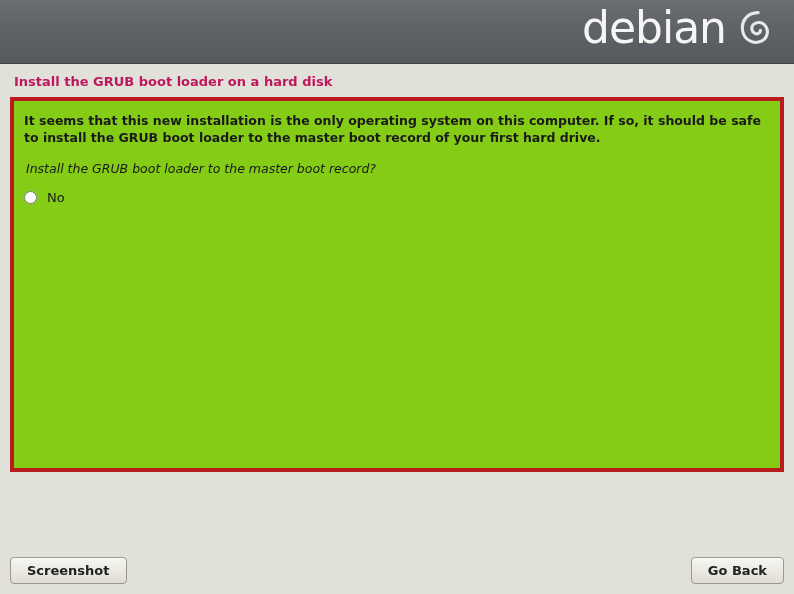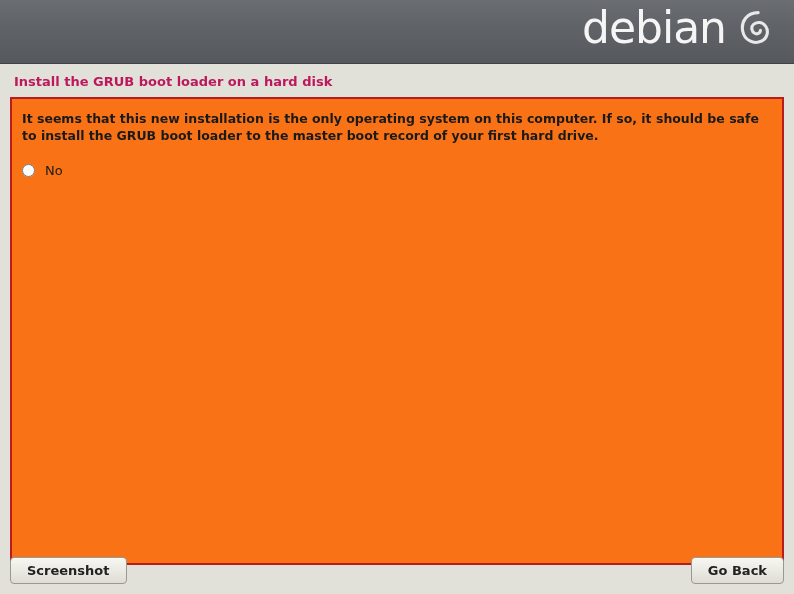--- a/index.html
+++ b/index.html
@@ -37,23 +37,23 @@
   .title-row {
     padding: 10px 14px 8px 14px;
     font-weight: bold;
     font-size: 13px;
     color: #be185d;
     background: #e1e1da;
   }
 
   .panel {
     margin: 0 10px;
-    border: 2px solid #b91c1c;
-    background: #f97316;
-    height: 468px;
+    border: 4px solid #b91c1c;
+    background: #84cc16;
+    height: 375px;
     padding: 12px 10px 10px 10px;
   }
   .para {
     font-weight: bold;
     font-size: 12.5px;
     line-height: 1.35;
     margin-bottom: 14px;
   }
   .question {
     font-style: italic;
@@ -114,20 +114,21 @@
         <path d="M55 15 C30 15 15 35 20 58 C24 78 45 88 62 80 C75 74 80 58 72 46 C66 37 52 34 44 42 C38 48 40 58 47 62 C52 65 60 62 60 55" fill="none" stroke="#e8e8e8" stroke-width="7" stroke-linecap="round"></path>
       </svg>
     </span>
   </div>
 </div>
 
 <div class="title-row">Install the GRUB boot loader on a hard disk</div>
 
 <div class="panel">
   <p class="para">It seems that this new installation is the only operating system on this computer. If so, it should be safe to install the GRUB boot loader to the master boot record of your first hard drive.</p>
+  <p class="question">Install the GRUB boot loader to the master boot record?</p>
 
   <label class="opt-row">
     <input type="radio" name="grub" style="">
     <span class="opt-label">No</span>
   </label>
 
 </div>
 
 <div class="button-bar">
   <button class="btn">Screenshot</button>

